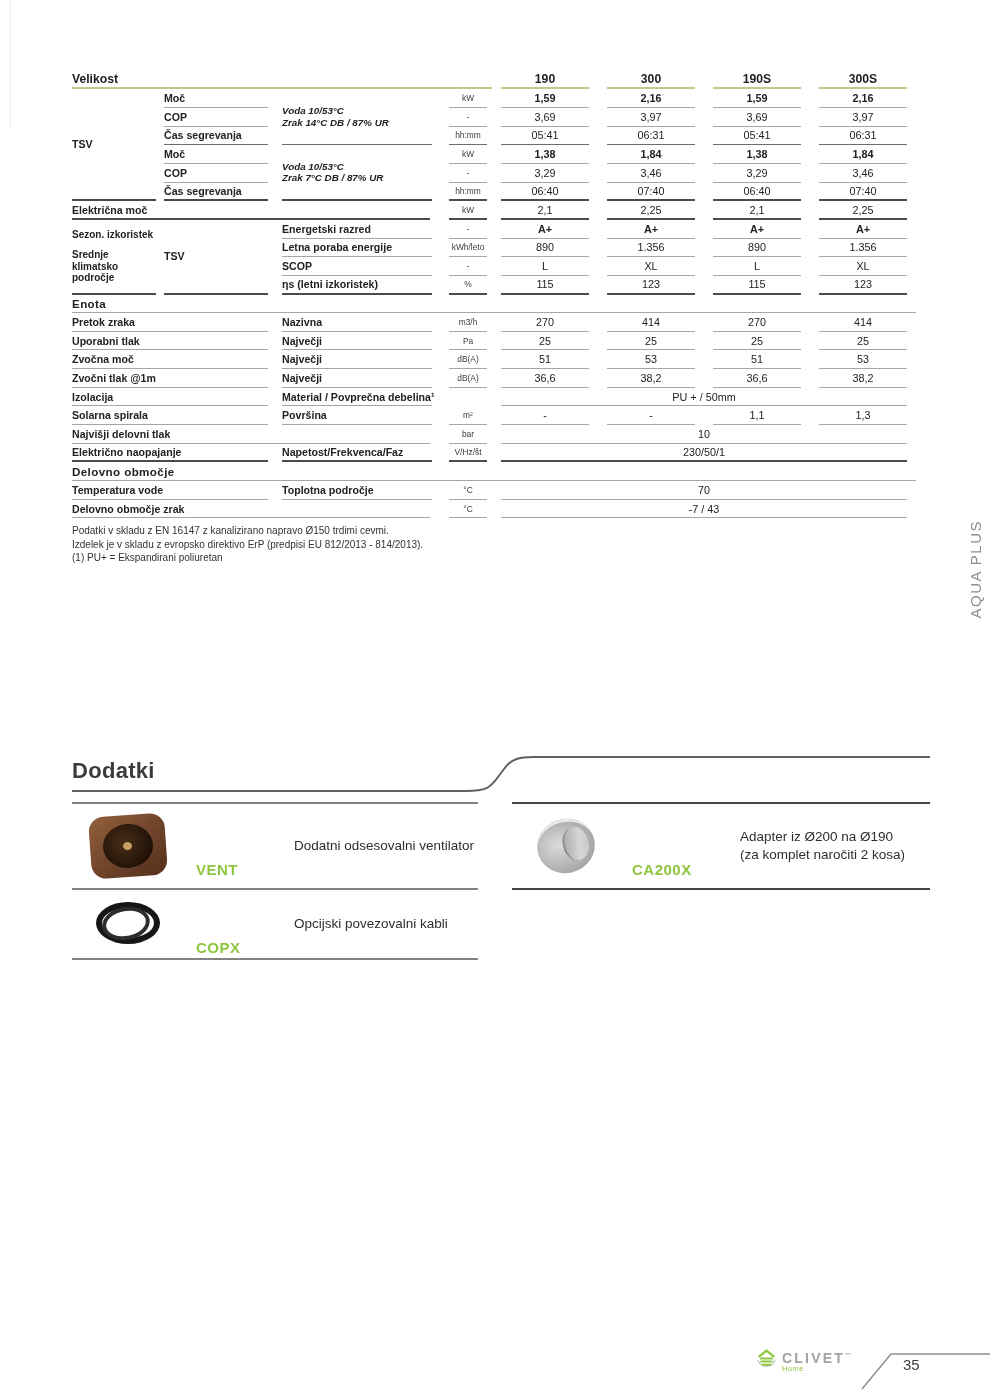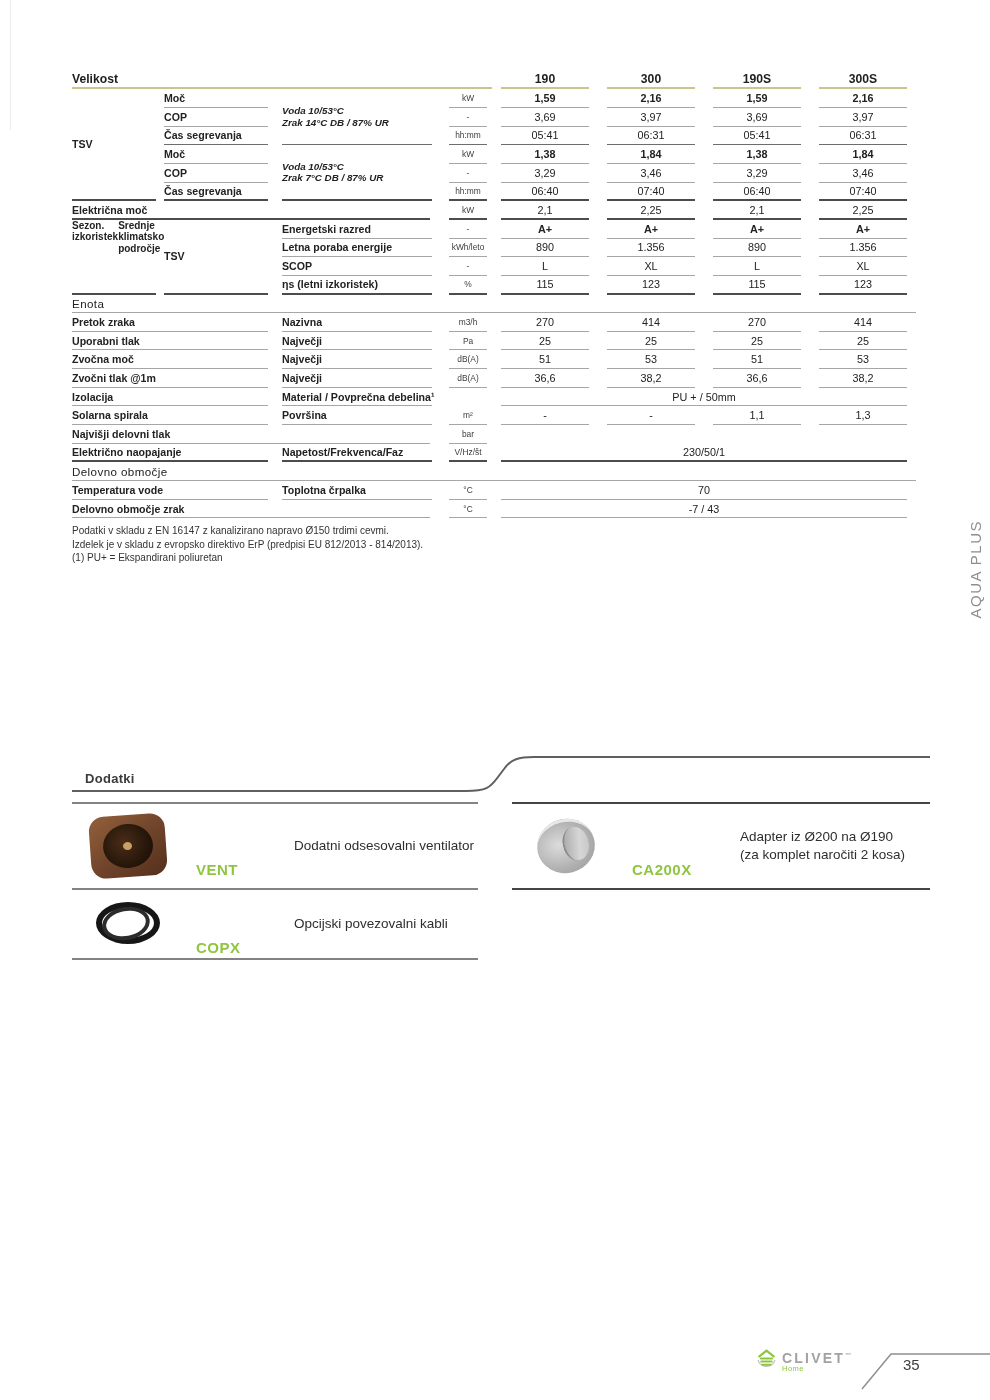--- a/index.html
+++ b/index.html
@@ -20,45 +20,45 @@
   .ln{flex:1;display:flex;align-items:center;min-width:0;}
   .bb-thin  .ln{border-bottom:1px solid #a6a6a6;}
   .bb-med   .ln{border-bottom:1.5px solid #6d6d6d;}
   .bb-dark  .ln{border-bottom:2px solid #4c4c4c;}
   .bb-olive .ln{border-bottom:2px solid #cbc48b;}
 
   .header-label .ln{font-weight:700;font-size:12.2px;color:#1e1e1e;}
   .header-col .ln{justify-content:center;font-weight:700;font-size:12.2px;margin:0 9px;color:#1e1e1e;}
 
   .colA .ln{margin-right:8px;font-weight:700;font-size:10.6px;}
-  .colA.stacked .ln{flex-direction:row;justify-content:space-evenly;align-items:flex-start;font-size:10px;line-height:11.5px;}
+  .colA.stacked .ln{flex-direction:column;justify-content:space-evenly;align-items:flex-start;font-size:10px;line-height:11.5px;}
   .colA.stacked .ln div{max-width:92px;}
   .lblA .ln{margin-right:14px;font-weight:700;font-size:10.6px;white-space:nowrap;}
   .lblB .ln{margin-right:14px;font-weight:700;font-size:10.6px;white-space:nowrap;}
   .lblC .ln{margin-right:12px;font-weight:700;font-size:10.6px;white-space:nowrap;}
   .cond .ln{margin-right:12px;flex-direction:column;align-items:flex-start;justify-content:center;
             font-style:italic;font-weight:700;font-size:9.8px;line-height:11.5px;}
   .unit .ln{margin:0 5px;justify-content:center;font-size:8.4px;color:#3c3c3c;text-align:center;}
   .val  .ln{margin:0 9px;justify-content:center;font-size:10.8px;}
   .val.b .ln{font-weight:700;}
   .span-val .ln{margin:0 9px;justify-content:center;font-size:10.8px;}
-  .section-cell .ln{margin:0;font-weight:400;font-size:11.6px;letter-spacing:.4px;}
+  .section-cell .ln{margin:0;font-weight:700;font-size:11.6px;letter-spacing:.4px;}
 
   
   .footnotes{position:absolute;left:72px;top:524px;font-size:10px;line-height:13.5px;color:#333;}
 
   
   .side-label{
     position:absolute;right:6px;top:520px;
     writing-mode:vertical-rl;transform:rotate(180deg);
     font-size:15px;letter-spacing:1.5px;color:#8f8f8f;
   }
 
   
-  .acc-title{position:absolute;left:72px;top:758px;margin:13px;font-size:13px;font-weight:700;color:#3b3b3b;letter-spacing:.3px;}
+  .acc-title{position:absolute;left:72px;top:758px;margin:0;font-size:22px;font-weight:700;color:#3b3b3b;letter-spacing:.3px;}
   .swoosh,.footer-line{position:absolute;left:0;top:0;pointer-events:none;}
   .acc-left{position:absolute;left:72px;top:802px;width:406px;border-bottom:2px solid #838383;}
   .acc-right{position:absolute;left:512px;top:802px;width:418px;border-bottom:2px solid #454545;}
   .acc-row{display:flex;align-items:center;}
   .acc-left  .acc-row{border-top:2px solid #838383;}
   .acc-right .acc-row{border-top:2px solid #454545;height:84px;}
   .acc-left .acc-row:nth-child(1){height:84px;}
   .acc-left .acc-row:nth-child(2){height:68px;}
   .acc-img{width:112px;display:flex;justify-content:center;align-items:center;}
   .acc-right .acc-img{width:108px;}
@@ -448,40 +448,43 @@
     </div>
     <div class="cell val bb-thin" style="grid-area: 19 / 8 / span 1 / span 1;">
       <div class="ln">1,3</div>
     </div>
     <div class="cell lblA bb-thin" style="grid-area: 20 / 1 / span 1 / span 3;">
       <div class="ln">Najvišji delovni tlak</div>
     </div>
     <div class="cell unit bb-thin" style="grid-area: 20 / 4 / span 1 / span 1;">
       <div class="ln">bar</div>
     </div>
+    <div class="cell span-val bb-thin" style="grid-area: 20 / 5 / span 1 / span 4;">
+      <div class="ln">10</div>
+    </div>
     <div class="cell lblA bb-dark" style="grid-area: 21 / 1 / span 1 / span 2;">
       <div class="ln">Električno naopajanje</div>
     </div>
     <div class="cell lblC bb-dark" style="grid-area: 21 / 3 / span 1 / span 1;">
       <div class="ln">Napetost/Frekvenca/Faz</div>
     </div>
     <div class="cell unit bb-dark" style="grid-area: 21 / 4 / span 1 / span 1;">
       <div class="ln">V/Hz/št</div>
     </div>
     <div class="cell span-val bb-dark" style="grid-area: 21 / 5 / span 1 / span 4;">
       <div class="ln">230/50/1</div>
     </div>
     <div class="cell section-cell bb-thin" style="grid-area: 22 / 1 / span 1 / span 8;">
       <div class="ln">Delovno območje</div>
     </div>
     <div class="cell lblA bb-thin" style="grid-area: 23 / 1 / span 1 / span 2;">
       <div class="ln">Temperatura vode</div>
     </div>
     <div class="cell lblC bb-thin" style="grid-area: 23 / 3 / span 1 / span 1;">
-      <div class="ln">Toplotna črpalka</div>
+      <div class="ln">Toplotna področje</div>
     </div>
     <div class="cell unit bb-thin" style="grid-area: 23 / 4 / span 1 / span 1;">
       <div class="ln">°C</div>
     </div>
     <div class="cell span-val bb-thin" style="grid-area: 23 / 5 / span 1 / span 4;">
       <div class="ln">70</div>
     </div>
     <div class="cell lblA bb-thin" style="grid-area: 24 / 1 / span 1 / span 3;">
       <div class="ln">Delovno območje zrak</div>
     </div>

